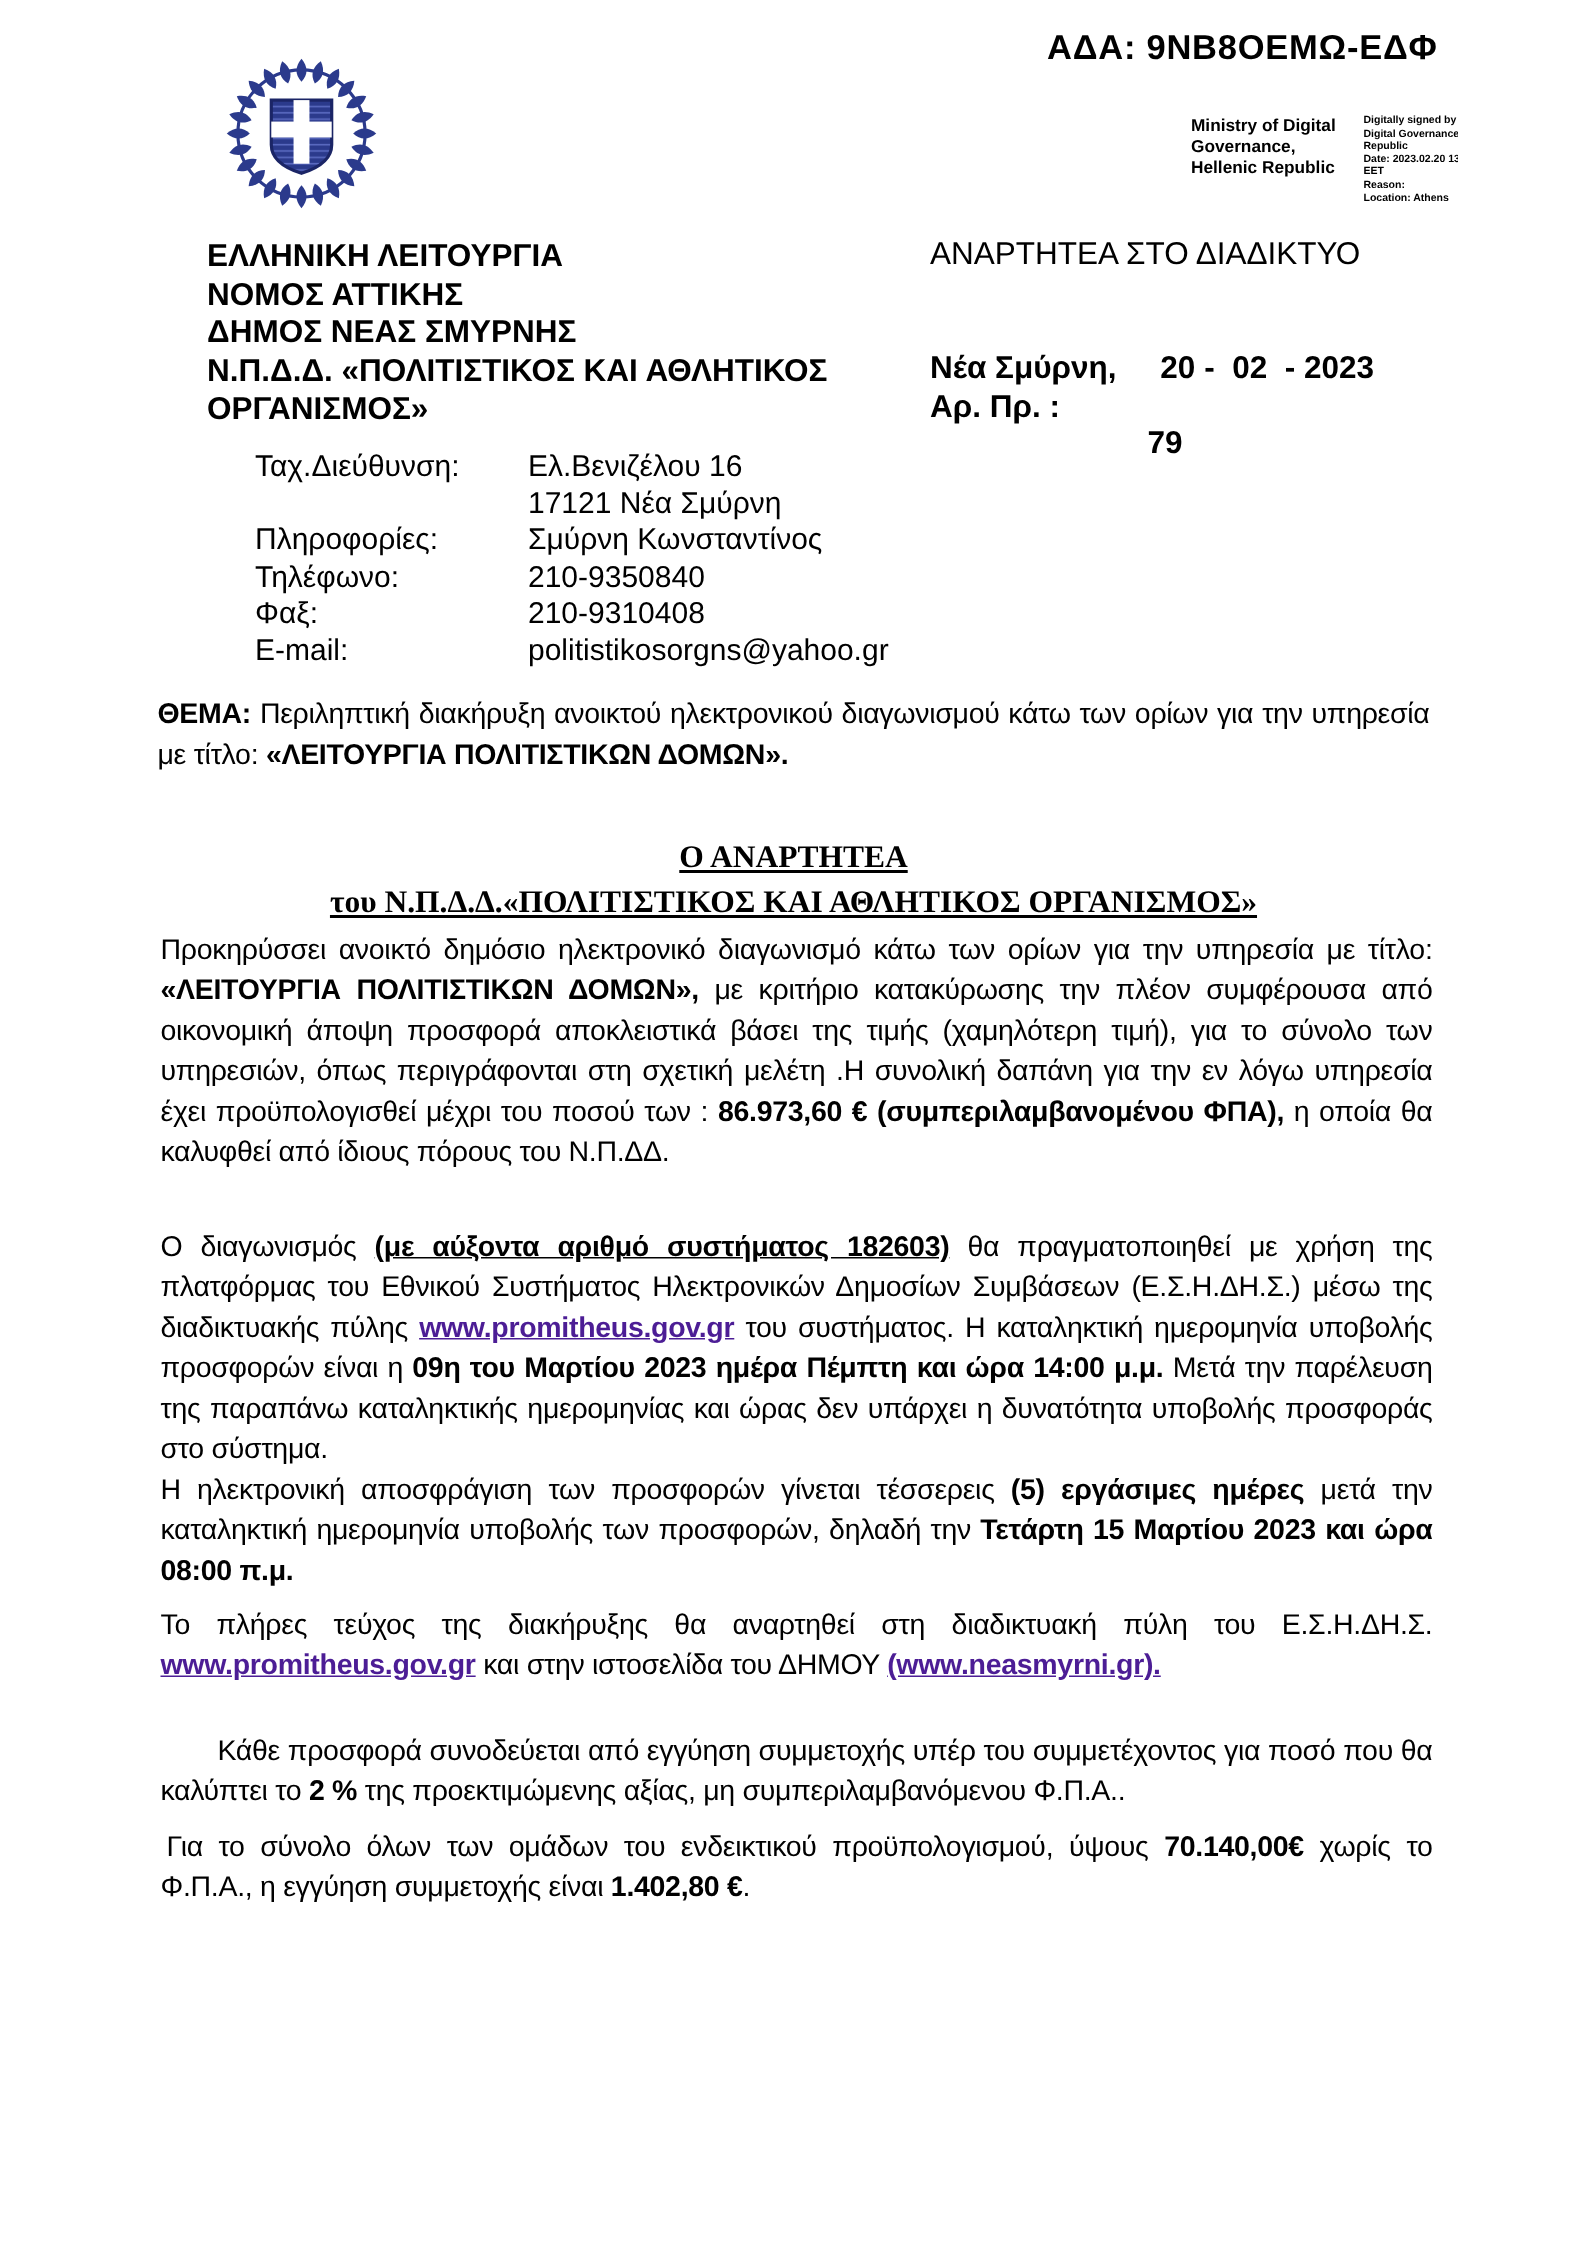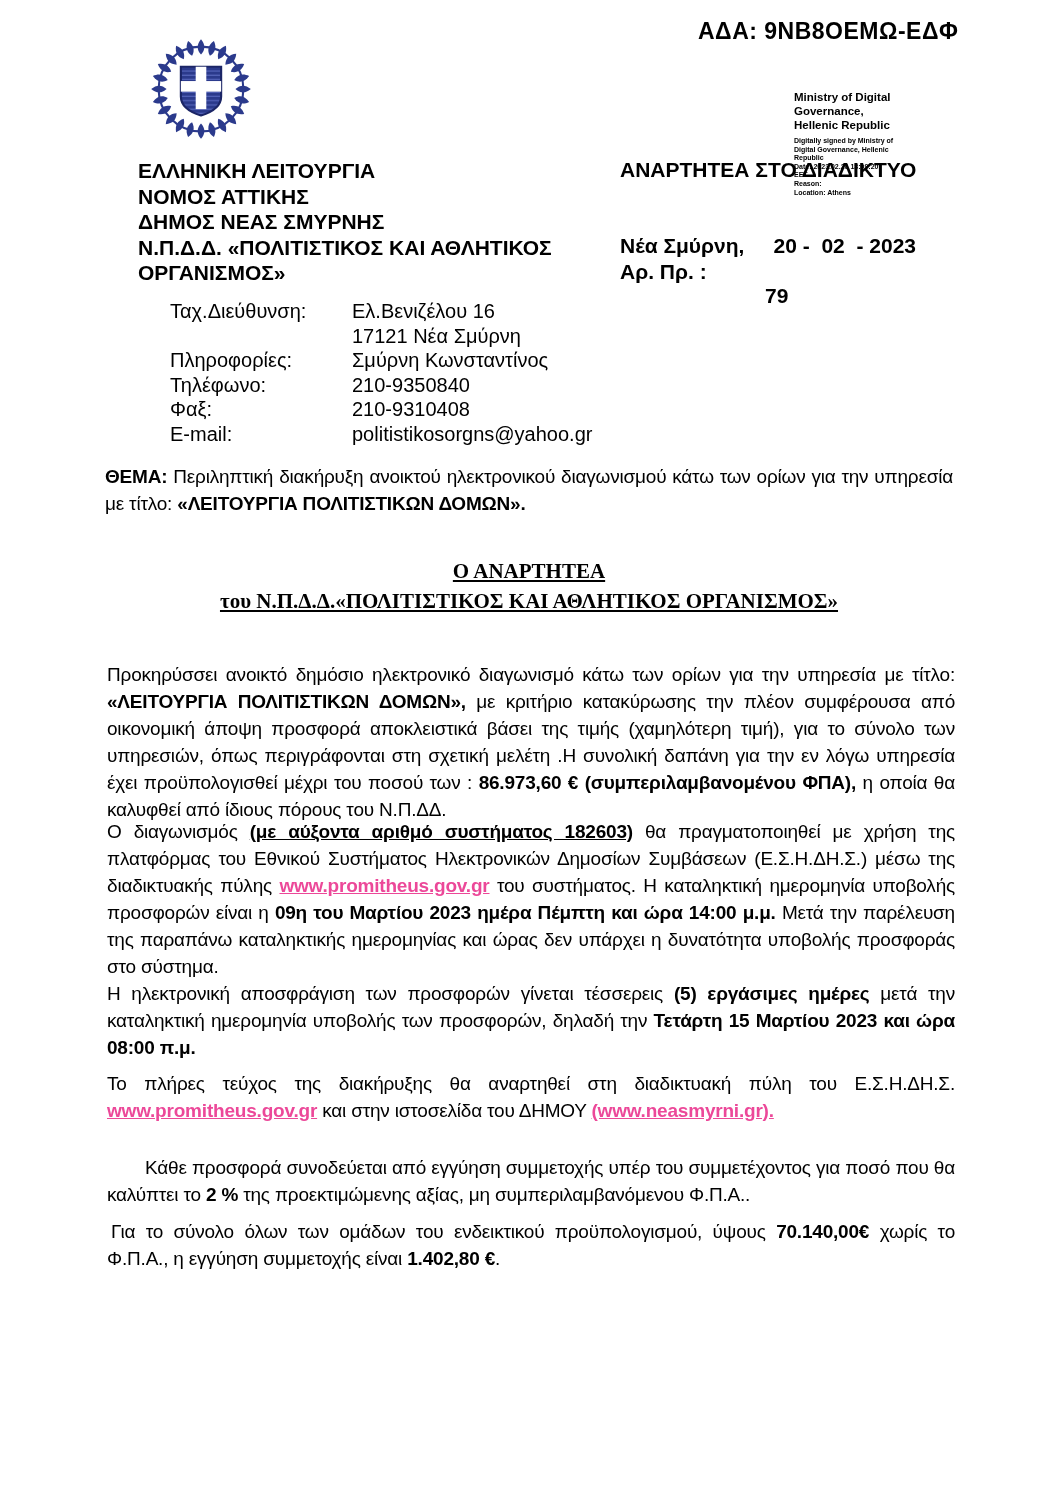--- a/index.html
+++ b/index.html
@@ -3,51 +3,51 @@
 <meta charset="utf-8">
 <style>
   html,body{margin:0;padding:0;background:#fff;}
   .page{position:relative;width:972px;height:1497px;background:#ffffff;
         font-family:"Liberation Sans",sans-serif;color:#000;overflow:hidden;}
 
   .ada{position:absolute;left:698px;top:18px;font-size:23px;font-weight:bold;letter-spacing:.5px;}
 
   .emblem{position:absolute;left:148px;top:36px;width:106px;height:106px;}
 
-  .sigblock{position:absolute;left:794px;top:90px;display:flex;gap:5px;width:250px;flex-direction:column;}
+  .sigblock{position:absolute;left:794px;top:77px;display:flex;gap:5px;width:250px;}
   .signer{font-size:11.5px;line-height:14px;font-weight:bold;white-space:pre-line;width:110px;}
   .sigdetails{font-size:7px;line-height:8.6px;font-weight:bold;white-space:pre-line;width:130px;}
 
   .hdr-left{position:absolute;left:138px;top:158px;font-size:21px;font-weight:bold;line-height:25.5px;}
-  .hdr-right{position:absolute;left:620px;top:158px;font-size:21px;font-weight:bold;}
+  .hdr-right{position:absolute;left:620px;top:158px;font-size:21px;font-weight:normal;}
   .date-row{position:absolute;left:620px;top:234px;font-size:21px;font-weight:bold;white-space:pre;}
   .proto-row{position:absolute;left:620px;top:260px;font-size:21px;font-weight:bold;display:flex;flex-direction:column;}
   .proto-row .num{margin-left:145px;}
 
   .contact{position:absolute;left:138px;top:299px;font-size:20px;line-height:24.5px;}
   .contact .row{display:flex;}
   .contact .lbl{width:182px;flex:0 0 182px;margin-left:32px;}
 
   .body-text{font-size:19px;line-height:27px;letter-spacing:-0.2px;text-align:justify;}
   .subject{position:absolute;left:105px;top:463px;width:848px;}
   .heading{position:absolute;left:105px;top:556px;width:848px;text-align:center;
            font-family:"Liberation Serif",serif;font-size:21px;font-weight:bold;line-height:30px;}
   .heading .u{text-decoration:underline;}
 
   .para{position:absolute;left:107px;width:848px;}
-  .p1{top:661px;}
+  .p1{top:620px;}
   .p2{top:818px;}
   .p4{top:1070px;}
   .p5{top:1154px;text-indent:38px;}
   .p6{top:1218px;text-indent:4px;}
   .p7{top:1306px;}
 
   .b{font-weight:bold;}
   .bu{font-weight:bold;text-decoration:underline;}
-  .link{color:#ec4899;font-weight:bold;text-decoration:underline;}
+  .link{color:#4c1d95;font-weight:bold;text-decoration:underline;}
 </style>
 </head>
 <body>
 
 <div class="page">
 
   <div class="ada">ΑΔΑ: 9ΝΒ8ΟΕΜΩ-ΕΔΦ</div>
 
   <svg class="emblem" viewBox="0 0 100 100">
     <defs>

